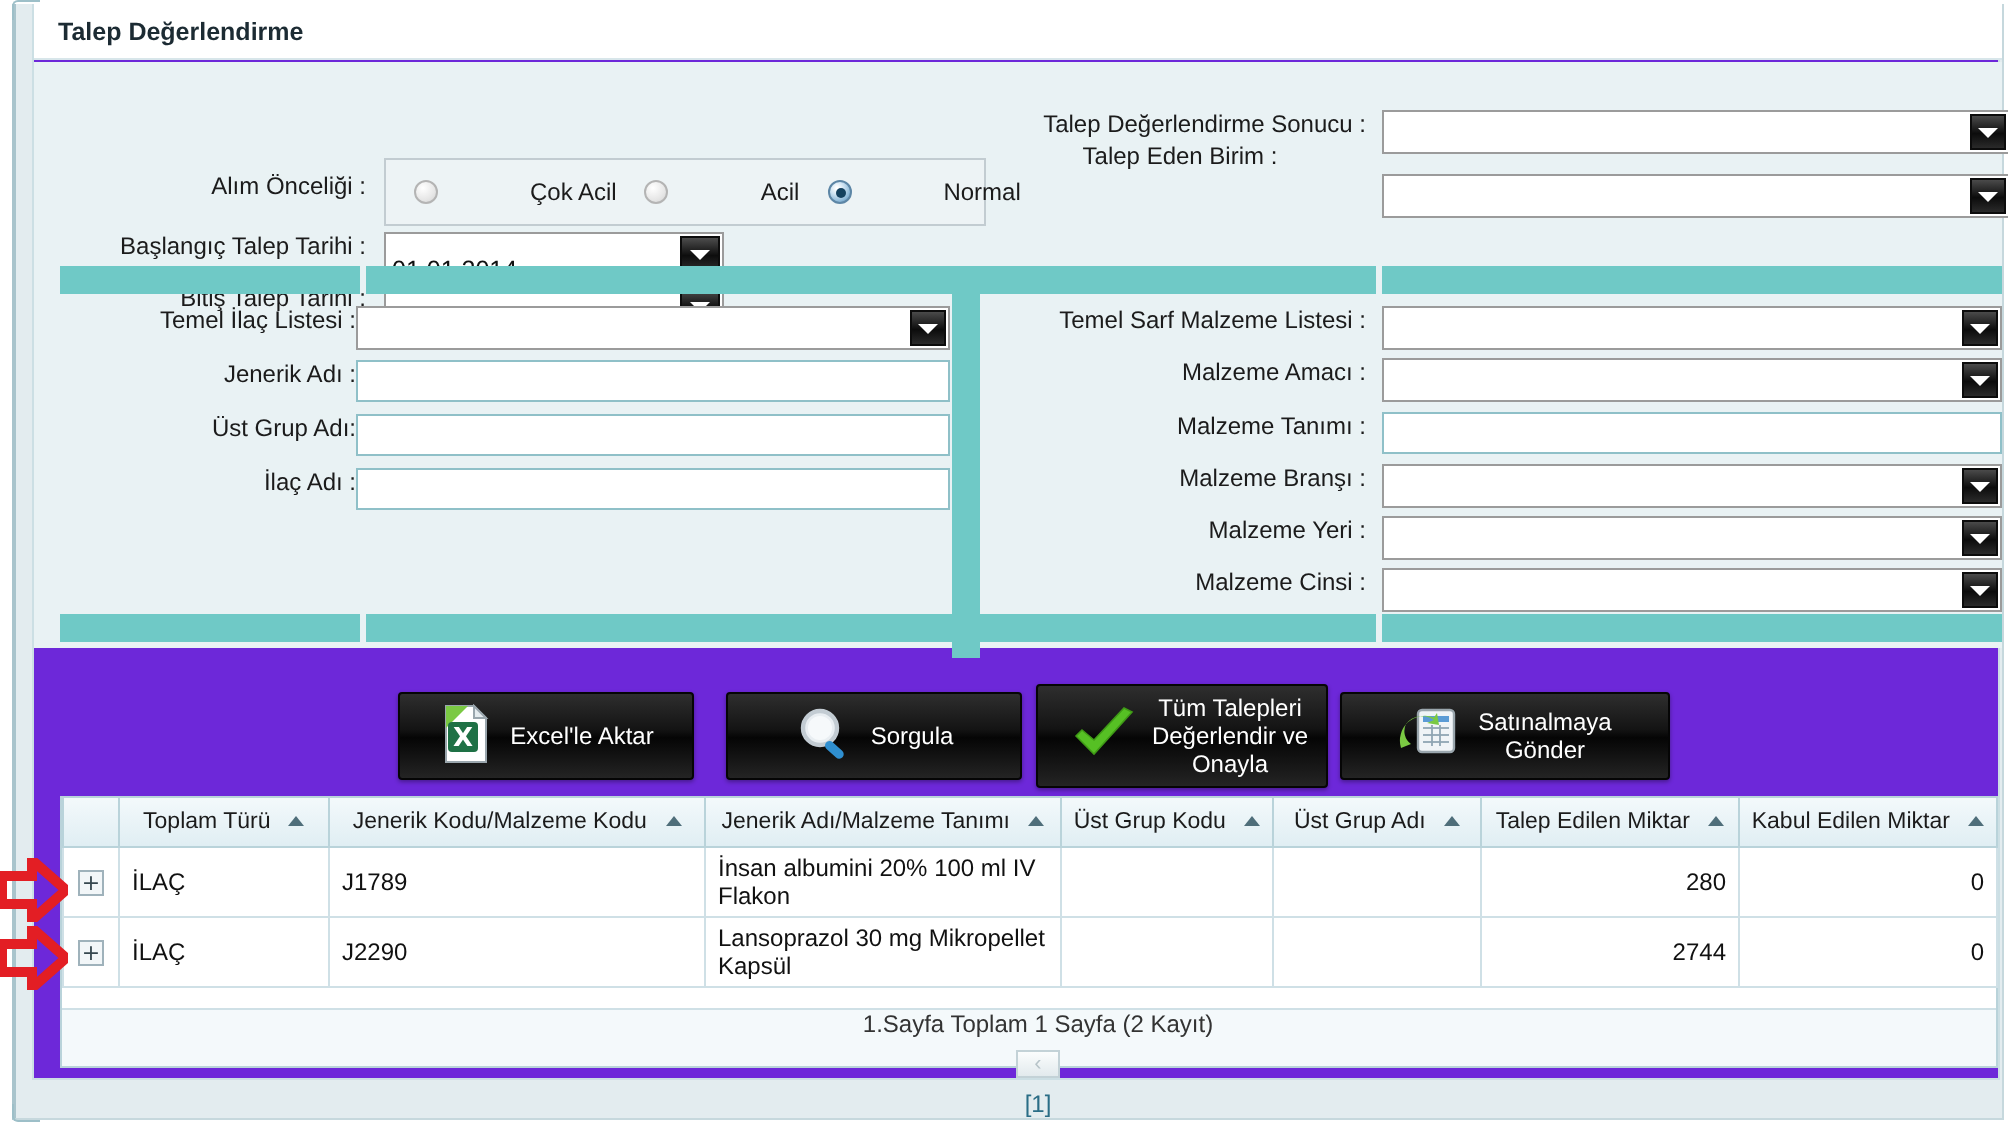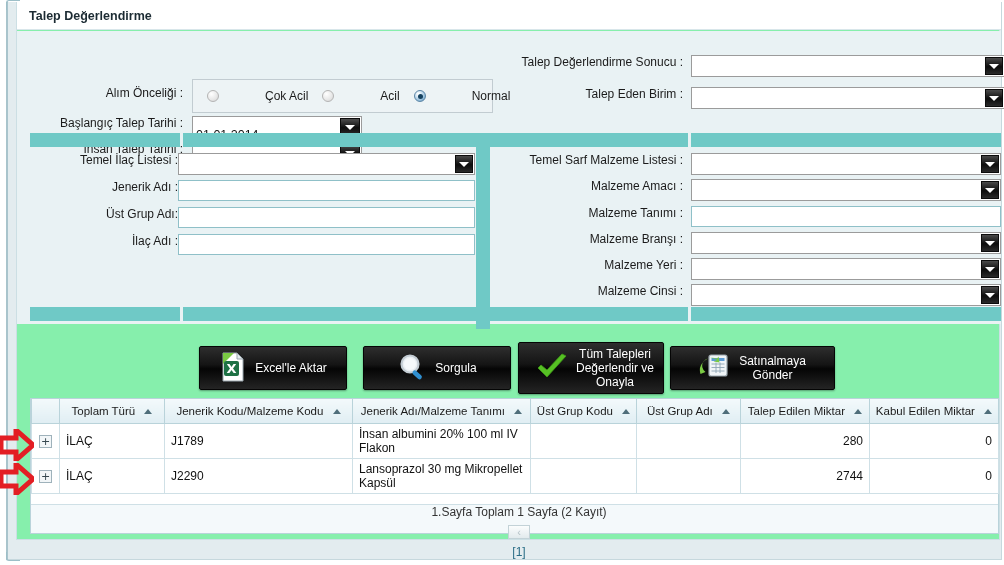--- a/index.html
+++ b/index.html
@@ -44,21 +44,21 @@
     border-bottom: 1px solid #9dbfc8;
     border-bottom-left-radius: 3px;
     background: transparent;
   }
 
   
   .panel {
     position: absolute;
     left: 16px; top: 2px;
     width: 984px; height: 538px;
-    background: #86efac;
+    background: #6d28d9;
     border: 1px solid #ccdfe4;
     border-top: none;
   }
   .panel-title {
     position: absolute;
     left: 0; top: 0;
     width: 984px; height: 28px;
     line-height: 28px;
     padding-left: 12px;
     font-size: 12.5px;
@@ -339,40 +339,40 @@
         <span class="lbl">Başlangıç Talep Tarihi :</span>
       </div>
       <div class="dtp" style="position:absolute; left:175px; top:85px; width:170px;">
         <span>01.01.2014</span>
         <span class="arrow-btn">
             <span class="tri"></span>
           </span>
       </div>
 
       <div class="row" style="left:15px; top:111px; width:155px; justify-content:flex-end;">
-        <span class="lbl">İnsan Talep Tarihi :</span>
+        <span class="lbl">Bitiş Talep Tarihi :</span>
       </div>
       <div class="dtp" style="position:absolute; left:175px; top:111px; width:170px;">
         <span>08.09.2014</span>
         <span class="arrow-btn">
             <span class="tri"></span>
           </span>
       </div>
 
       <div class="row" style="left:480px; top:24px; width:190px; justify-content:flex-end;">
         <span class="lbl">Talep Değerlendirme Sonucu :</span>
       </div>
       <div class="ddl" style="position:absolute; left:674px; top:24px; width:314px;">
         <span></span>
         <span class="arrow-btn">
             <span class="tri"></span>
           </span>
       </div>
 
-      <div class="row" style="left:480px; top:56px; width:190px; justify-content:flex-end;">
+      <div class="row" style="left:480px; top:40px; width:190px; justify-content:center;">
         <span class="lbl">Talep Eden Birim :</span>
       </div>
       <div class="ddl" style="position:absolute; left:674px; top:56px; width:314px;">
         <span></span>
         <span class="arrow-btn">
             <span class="tri"></span>
           </span>
       </div>
 
       <div class="teal-bar" style="left:13px; top:102px; width:150px;"></div>

